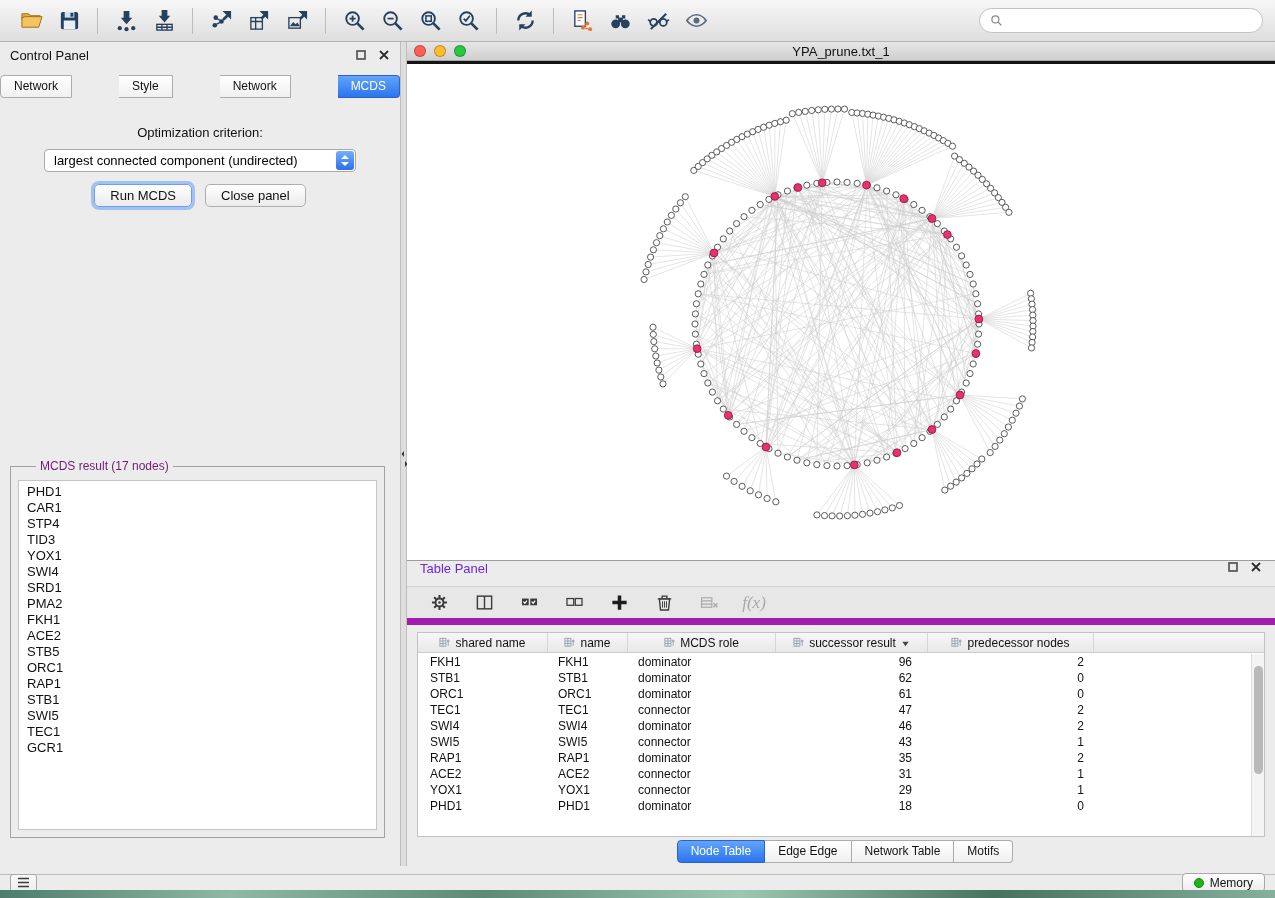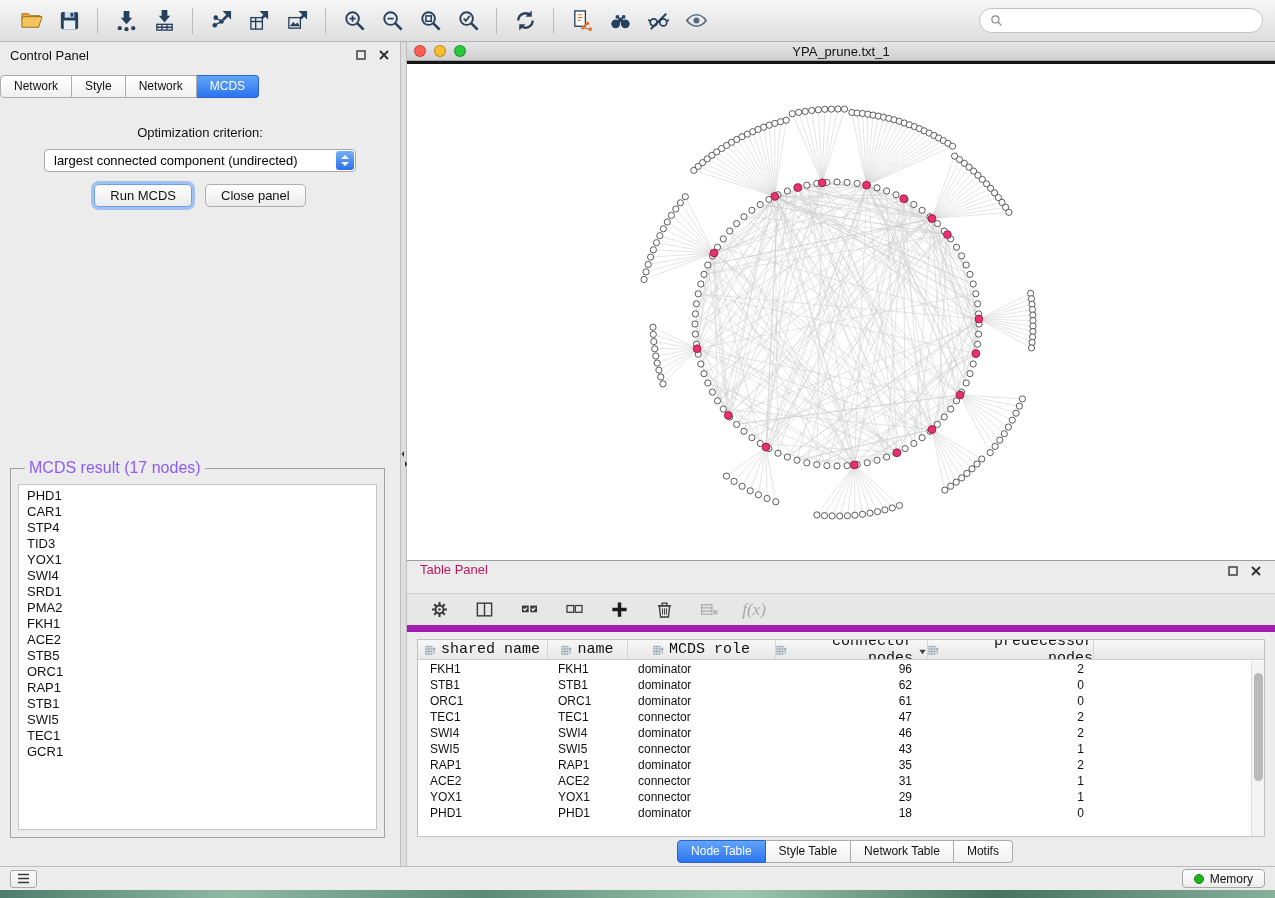--- a/index.html
+++ b/index.html
@@ -26,79 +26,79 @@
   .win-btns { margin-left: auto; display: flex; align-items: center; gap: 11px; }
   .win-btn { width: 12px; height: 12px; display: flex; align-items: center; justify-content: center; }
   .win-btn svg { width: 10px; height: 10px; }
 
   .seg { display: flex; }
   .seg-btn { font-size: 12px; line-height: 17px; padding: 2px 13px; background: linear-gradient(#ffffff, #f0f0f0); border: 1px solid #acacac; border-left: none; color: #111; white-space: nowrap; }
   .seg-btn:first-child { border-left: 1px solid #acacac; border-radius: 4px 0 0 4px; }
   .seg-btn:last-child { border-radius: 0 4px 4px 0; }
   .seg-btn.active { background: linear-gradient(#61a5f8, #2c74ef); color: #fff; border-color: #2b63cb; }
 
-  .cp-tabs { justify-content: flex-start; margin-top: 7px; }
+  .cp-tabs { justify-content: space-between; margin-top: 7px; }
   .cp-opt-label { text-align: center; font-size: 13px; margin-top: 27px; color: #111; }
   .combo { margin: 9px auto 0; width: 312px; height: 23px; background: #fff; border: 1px solid #a9a9a9; border-radius: 4px; display: flex; align-items: center; position: relative; font-size: 13px; padding: 0 24px 0 9px; }
   .combo-text { overflow: hidden; white-space: nowrap; }
   .combo-stepper { position: absolute; right: 1px; top: 1px; bottom: 1px; width: 18px; border-radius: 3px; background: linear-gradient(#74b0fa, #2d6fe9); display: flex; flex-direction: column; align-items: center; justify-content: center; gap: 3px; }
   .tri-up { width: 0; height: 0; border-left: 4px solid transparent; border-right: 4px solid transparent; border-bottom: 4px solid #fff; }
   .tri-dn { width: 0; height: 0; border-left: 4px solid transparent; border-right: 4px solid transparent; border-top: 4px solid #fff; }
 
   .cp-buttons { display: flex; justify-content: center; gap: 13px; margin-top: 12px; }
   .mac-btn { font-family: "Liberation Sans", sans-serif; font-size: 13px; height: 23px; padding: 0 15px; background: linear-gradient(#ffffff, #ebebeb); border: 1px solid #aeaeae; border-radius: 5px; color: #111; }
   .mac-btn.focused { box-shadow: 0 0 0 3px rgba(98, 158, 245, 0.55); border-color: #6e9ee9; }
 
   .result-box { position: absolute; left: 10px; right: 15px; top: 417px; bottom: 28px; border: 1px solid #a2a2a2; padding: 7px; background: #ececec; }
-  .result-box legend { font-size: 16px; padding: 0 4px; margin-left: 7px; color: #8b5cf6; }
+  .result-box legend { font-size: 12px; padding: 0 4px; margin-left: 18px; color: #701a75; }
   .result-list { width: 100%; height: 100%; background: #fff; border: 1px solid #c5c5c5; overflow: hidden; padding: 3px 0; }
   .result-item { font-size: 13px; height: 16px; line-height: 16px; padding: 0 8px; color: #111; }
 
   
   .v-splitter { width: 7px; flex: 0 0 7px; background: #dedede; border-left: 1px solid #bdbdbd; border-right: 1px solid #bdbdbd; position: relative; }
   .v-splitter svg { position: absolute; top: 408px; left: 0; width: 7px; height: 18px; }
 
   
   .right { flex: 1; display: flex; flex-direction: column; min-width: 0; }
 
   .network-window { height: 518px; flex: 0 0 518px; display: flex; flex-direction: column; }
   .net-titlebar { height: 19px; background: linear-gradient(#e6e6e6, #cfcfcf); border-bottom: 1px solid #a8a8a8; display: flex; align-items: center; padding: 0 7px; position: relative; }
   .traffic { display: flex; gap: 8px; z-index: 2; }
   .light { width: 12px; height: 12px; border-radius: 50%; border: 1px solid rgba(0,0,0,0.25); }
   .net-title { position: absolute; left: 0; right: 0; text-align: center; font-size: 13px; color: #111; }
   .net-canvas { flex: 1; background: #fff; border-top: 3px solid #141414; position: relative; overflow: hidden; }
   .net-canvas svg { width: 100%; height: 100%; display: block; }
 
   .table-panel { flex: 1; border-top: 1px solid #9e9e9e; display: flex; flex-direction: column; background: #ececec; min-height: 0; }
-  .tp-header { height: 25px; display: flex; align-items: flex-end; padding: 16px 13px; font-size: 13px; color: #be185d; }
+  .tp-header { height: 25px; display: flex; align-items: flex-start; padding: 0 13px; font-size: 13px; color: #6d28d9; }
   .tp-toolbar { height: 39px; display: flex; align-items: center; gap: 21px; padding: 0 20px; background: #e7e7e7; border-top: 1px solid #d2d2d2; border-bottom: 7px solid #a21caf; }
   .tp-btn { width: 24px; height: 24px; display: flex; align-items: center; justify-content: center; }
   .tp-btn svg { width: 19px; height: 19px; }
   .fx-label { font-family: "Liberation Serif", serif; font-style: italic; font-size: 17px; color: #a9a9a9; }
 
   .table-wrap { flex: 1; margin: 7px 10px 0 10px; background: #fff; border: 1px solid #c2c2c2; position: relative; overflow: hidden; min-height: 0; }
   .table-head { display: flex; height: 20px; background: linear-gradient(#f7f7f7, #e8e8e8); border-bottom: 1px solid #cccccc; padding-right: 13px; }
-  .th { display: flex; align-items: center; justify-content: center; gap: 5px; font-size: 15px; color: #111; border-right: 1px solid #d5d5d5; overflow: hidden; font-family: Liberation Mono, monospace; }
+  .th { display: flex; align-items: center; justify-content: center; gap: 5px; font-size: 12px; color: #111; border-right: 1px solid #d5d5d5; overflow: hidden; }
   .th .mini { width: 11px; height: 11px; flex: 0 0 auto; }
   .th-filler { flex: 1; border-right: none; }
   .table-body { position: absolute; top: 21px; left: 0; right: 13px; bottom: 0; overflow: hidden; }
   .tr { display: flex; height: 16px; }
   .td { font-size: 12px; line-height: 16px; color: #111; overflow: hidden; white-space: nowrap; }
   .c0 { width: 130px; padding-left: 12px; }
   .c1 { width: 80px; padding-left: 10px; }
   .c2 { width: 148px; padding-left: 10px; }
   .c3 { width: 152px; text-align: right; padding-right: 16px; }
   .c4 { width: 166px; text-align: right; padding-right: 10px; }
   .vscroll { position: absolute; top: 21px; right: 0; bottom: 0; width: 13px; background: #f4f4f4; border-left: 1px solid #ddd; }
   .vthumb { position: absolute; top: 12px; left: 2px; width: 9px; height: 108px; background: #b9b9b9; border-radius: 5px; }
 
   .tp-tabs-row { height: 29px; display: flex; align-items: center; justify-content: center; margin-left: 8px; }
 
   
-  .statusbar { position: absolute; left: 0; right: 0; bottom: 0; height: 24px; background: #ececec; border-top: 1px solid #bcbcbc; display: flex; align-items: center; padding: 0 10px; }
+  .statusbar { position: absolute; left: 0; right: 0; bottom: 0; height: 16px; background: #ececec; border-top: 1px solid #bcbcbc; display: flex; align-items: center; padding: 0 10px; }
   .list-btn { width: 27px; height: 18px; border: 1px solid #a8a8a8; border-radius: 3px; background: linear-gradient(#fbfbfb, #ededed); display: flex; align-items: center; justify-content: center; }
   .list-btn svg { width: 13px; height: 11px; }
   .memory-btn { margin-left: auto; height: 19px; border: 1px solid #a8a8a8; border-radius: 4px; background: linear-gradient(#ffffff, #ededed); font-family: "Liberation Sans", sans-serif; font-size: 12px; display: flex; align-items: center; gap: 6px; padding: 0 11px; color: #111; }
   .mem-dot { width: 10px; height: 10px; border-radius: 50%; background: #1eb41e; border: 1px solid #128412; }
 
   .desktop-strip { position: absolute; left: 0; bottom: 0; width: 1275px; height: 8px;
     background: linear-gradient(90deg, #4e7d6d, #8fb8a5 18%, #5b8a77 38%, #9ec7b2 58%, #47725f 78%, #86af9c); }
 </style>
 </head>
 <body>
@@ -1050,21 +1050,21 @@
                     <path d="M10 9.5V3.5M8.6 5L10 3.3 11.4 5" fill="none" stroke="#9aa7b5" stroke-width="1.1"></path>
                   </svg></span>
                 <span>MCDS role</span>
               </div>
               <div class="th c3" style="padding: 0px;">
                 <span class="mini"><svg viewBox="0 0 12 12">
                     <rect x="1" y="1.5" width="6.5" height="8.5" fill="none" stroke="#9aa7b5" stroke-width="1.1"></rect>
                     <path d="M1 4.3h6.5M1 7.2h6.5M4.2 1.5v8.5" stroke="#9aa7b5" stroke-width="1.1"></path>
                     <path d="M10 9.5V3.5M8.6 5L10 3.3 11.4 5" fill="none" stroke="#9aa7b5" stroke-width="1.1"></path>
                   </svg></span>
-                <span>connector nodes</span>
+                <span>successor result</span>
                 <span class="mini" style="width: 9px;"><svg viewBox="0 0 10 10">
                     <path d="M1.5 3h7L5 8z" fill="#444"></path>
                   </svg></span>
               </div>
               <div class="th c4" style="padding: 0px;">
                 <span class="mini"><svg viewBox="0 0 12 12">
                     <rect x="1" y="1.5" width="6.5" height="8.5" fill="none" stroke="#9aa7b5" stroke-width="1.1"></rect>
                     <path d="M1 4.3h6.5M1 7.2h6.5M4.2 1.5v8.5" stroke="#9aa7b5" stroke-width="1.1"></path>
                     <path d="M10 9.5V3.5M8.6 5L10 3.3 11.4 5" fill="none" stroke="#9aa7b5" stroke-width="1.1"></path>
                   </svg></span>
@@ -1144,21 +1144,21 @@
                 <div class="td c4">0</div>
               </div>
             </div>
           <div class="vscroll">
               <div class="vthumb"></div>
             </div>
         </div>
         <div class="tp-tabs-row">
           <div class="seg">
               <div class="seg-btn active">Node Table</div>
-              <div class="seg-btn">Style Table</div>
+              <div class="seg-btn">Edge Edge</div>
               <div class="seg-btn">Network Table</div>
               <div class="seg-btn">Motifs</div>
             </div>
         </div>
       </div>
 
     </div>
   </div>
 
   <div class="statusbar">

